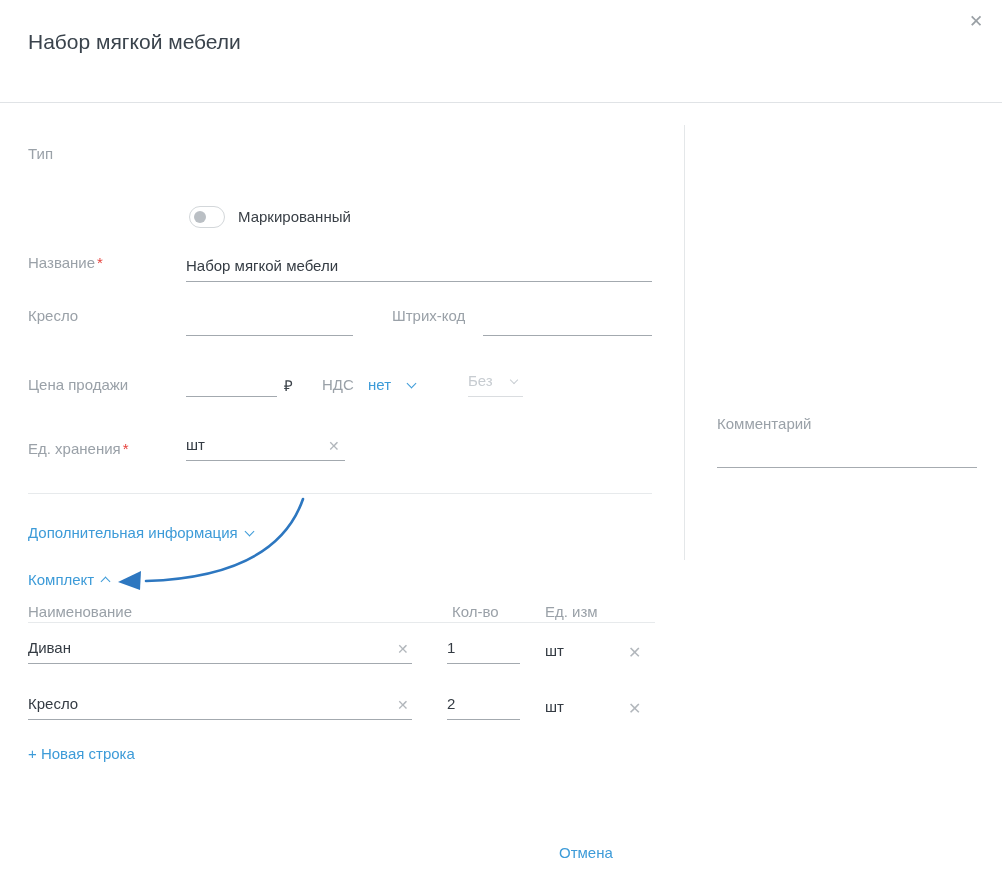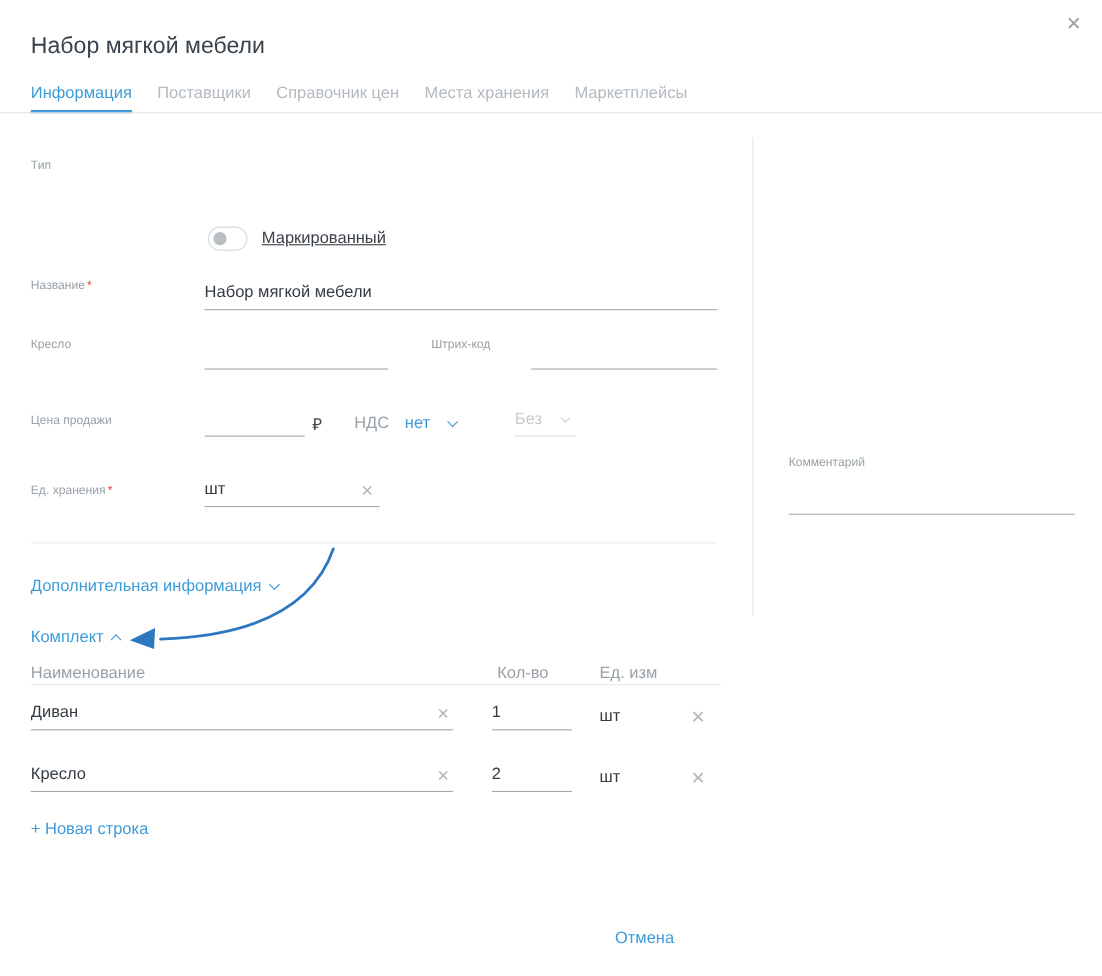--- a/index.html
+++ b/index.html
@@ -9,42 +9,42 @@
   .close{position:absolute;left:969px;top:13px;font-size:17px;color:#9aa0a5;cursor:pointer;line-height:1;}
   
   .tabs{position:absolute;left:28px;top:76px;display:flex;gap:23px;font-size:15px;}
   .tab{color:#b4bac1;padding-bottom:9px;cursor:pointer;white-space:nowrap;}
   .tab.active{color:var(--accent,#3d9bd8);position:relative;}
   .tab.active::after{content:"";position:absolute;left:0;right:0;bottom:-1px;height:3px;background:var(--accent,#2f96d9);}
   .divider-top{position:absolute;left:0;top:102px;width:1002px;height:1px;background:#e0e3e6;}
   .hr{position:absolute;height:1px;background:#e7eaec;}
   .vdiv{position:absolute;left:684px;top:125px;width:1px;height:435px;background:#e4e7e9;}
   
-  .lbl{position:absolute;left:28px;font-size:11px;color:#9aa1a8;white-space:nowrap;}
+  .lbl{position:absolute;left:28px;font-size:15px;color:#9aa1a8;white-space:nowrap;}
   .req{color:var(--required,#e6413c);margin-left:2px;}
   .gray15{position:absolute;font-size:15px;color:#9aa1a8;}
   .dark15{position:absolute;font-size:15px;color:#343b43;}
   .ruble{position:absolute;font-size:15px;color:#3c434a;}
   
   input.uline{position:absolute;box-sizing:border-box;height:28px;border:none;border-bottom:1px solid #a3a9af;
     background:transparent;font-family:"Liberation Sans",sans-serif;font-size:15px;color:#343b43;padding:0 0 4px 0;outline:none;}
   input.uline::placeholder{color:#c7ccd1;}
   
   .select-field{position:absolute;box-sizing:border-box;height:28px;border-bottom:1px solid #dadde0;font-size:15px;cursor:pointer;}
   .select-field .ph{color:#c7ccd1;position:absolute;left:0;top:3px;}
   .select-field .chev{position:absolute;right:6px;top:8px;}
   .chev{display:inline-block;width:6px;height:6px;border-right:1.8px solid currentColor;border-bottom:1.8px solid currentColor;}
   .chev.down{transform:rotate(45deg);}
   .chev.up{transform:rotate(-135deg);}
   .chev.lightgray{color:#c9ced3;}
   .chev.blue{color:var(--accent,#3d9bd8);}
   
   .toggle{position:absolute;left:189px;top:206px;width:34px;height:20px;border:1px solid #d3d7da;border-radius:11px;background:#fff;cursor:pointer;}
   .toggle .knob{position:absolute;left:4px;top:4px;width:12px;height:12px;border-radius:50%;background:#babfc4;}
-  .toggle-label{position:absolute;left:238px;top:208px;font-size:15px;color:#3a4047;text-decoration:underline;}
+  .toggle-label{position:absolute;left:238px;top:208px;font-size:15px;color:#3a4047;}
   
   .link{position:absolute;font-size:15px;color:var(--accent,#3d9bd8);cursor:pointer;white-space:nowrap;}
   .linkrow{position:absolute;font-size:15px;color:var(--accent,#3d9bd8);cursor:pointer;white-space:nowrap;display:flex;align-items:center;gap:8px;}
   
   .vat{position:absolute;font-size:15px;color:var(--accent,#3d9bd8);cursor:pointer;display:flex;align-items:center;gap:17px;}
   
   .xicon{position:absolute;font-size:14px;color:#b2b7bc;cursor:pointer;line-height:1;}
   .xicon.big{font-size:16px;}
   
   .th{position:absolute;font-size:15px;color:#9aa1a8;white-space:nowrap;}
@@ -61,27 +61,20 @@
   .arrow-svg{position:absolute;left:0;top:0;pointer-events:none;}
 </style>
 </head>
 <body>
 
 <div class="modal">
 
   <div class="close">✕</div>
   <div class="title">Набор мягкой мебели</div>
 
-  <div class="tabs">
-    <div class="tab active">Информация</div>
-    <div class="tab">Поставщики</div>
-    <div class="tab">Справочник цен</div>
-    <div class="tab">Места хранения</div>
-    <div class="tab">Маркетплейсы</div>
-  </div>
   <div class="divider-top"></div>
 
   <div class="lbl" style="top:145px">Тип</div>
 
   <div class="toggle">
     <span class="knob"></span>
   </div>
   <div class="toggle-label">Маркированный</div>
 
   <div class="lbl" style="top:254px">

